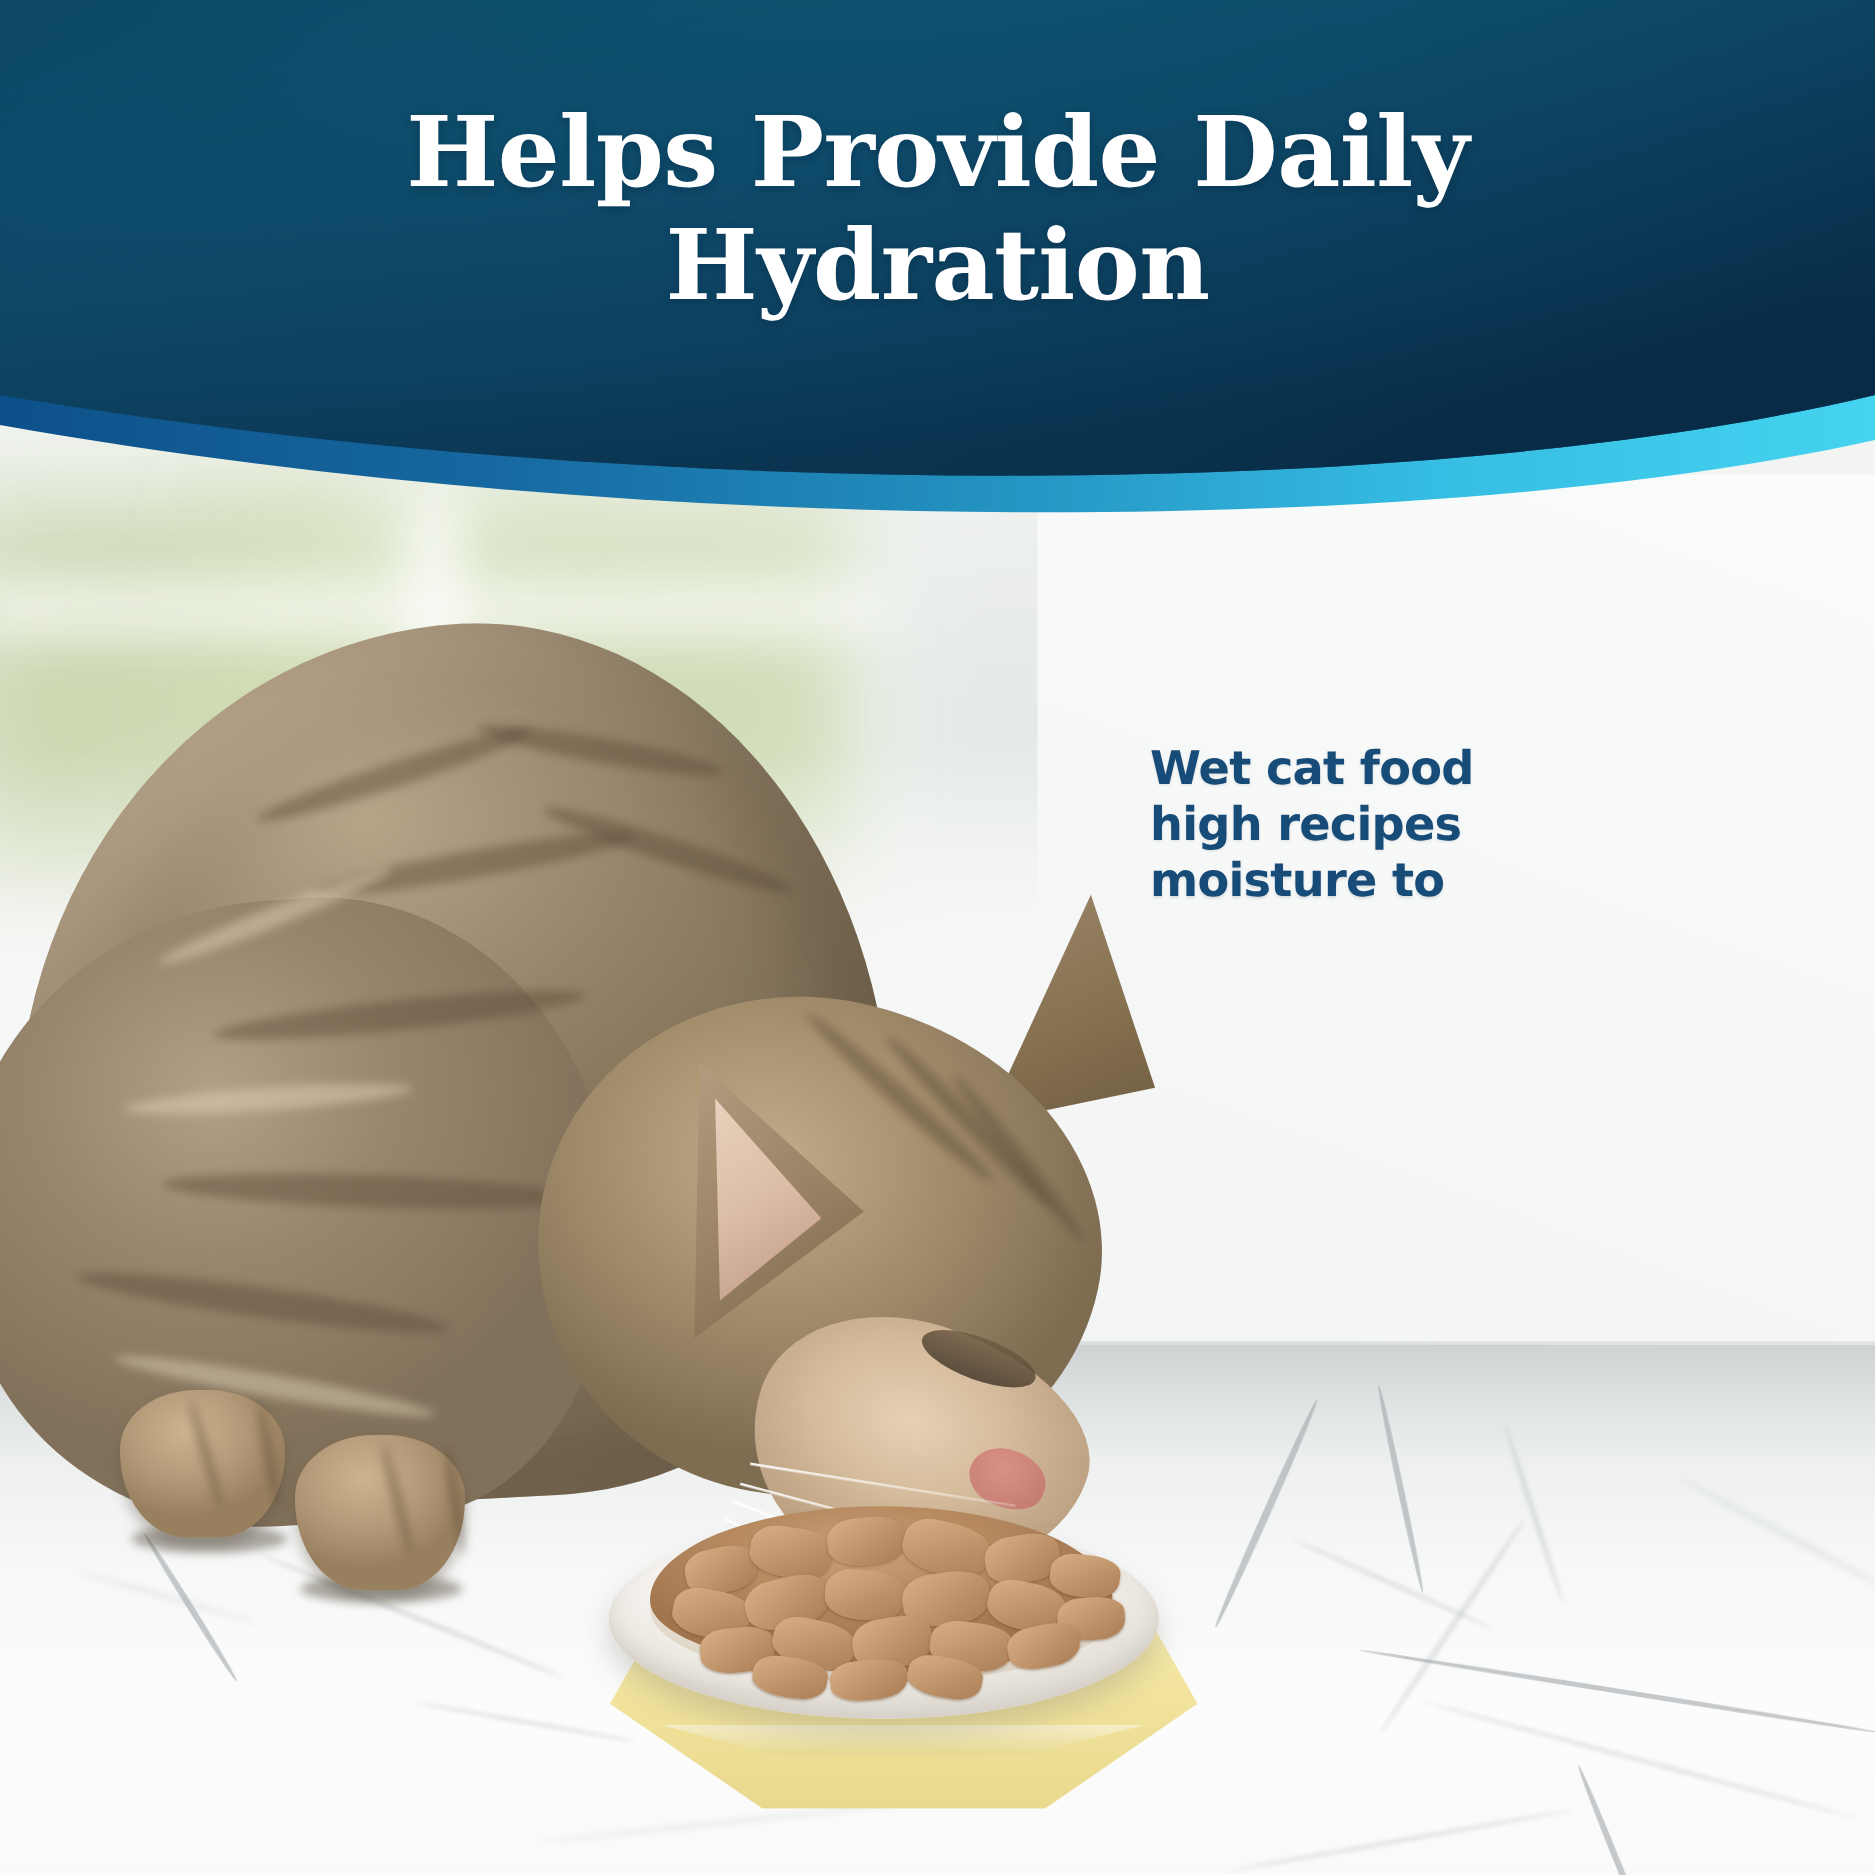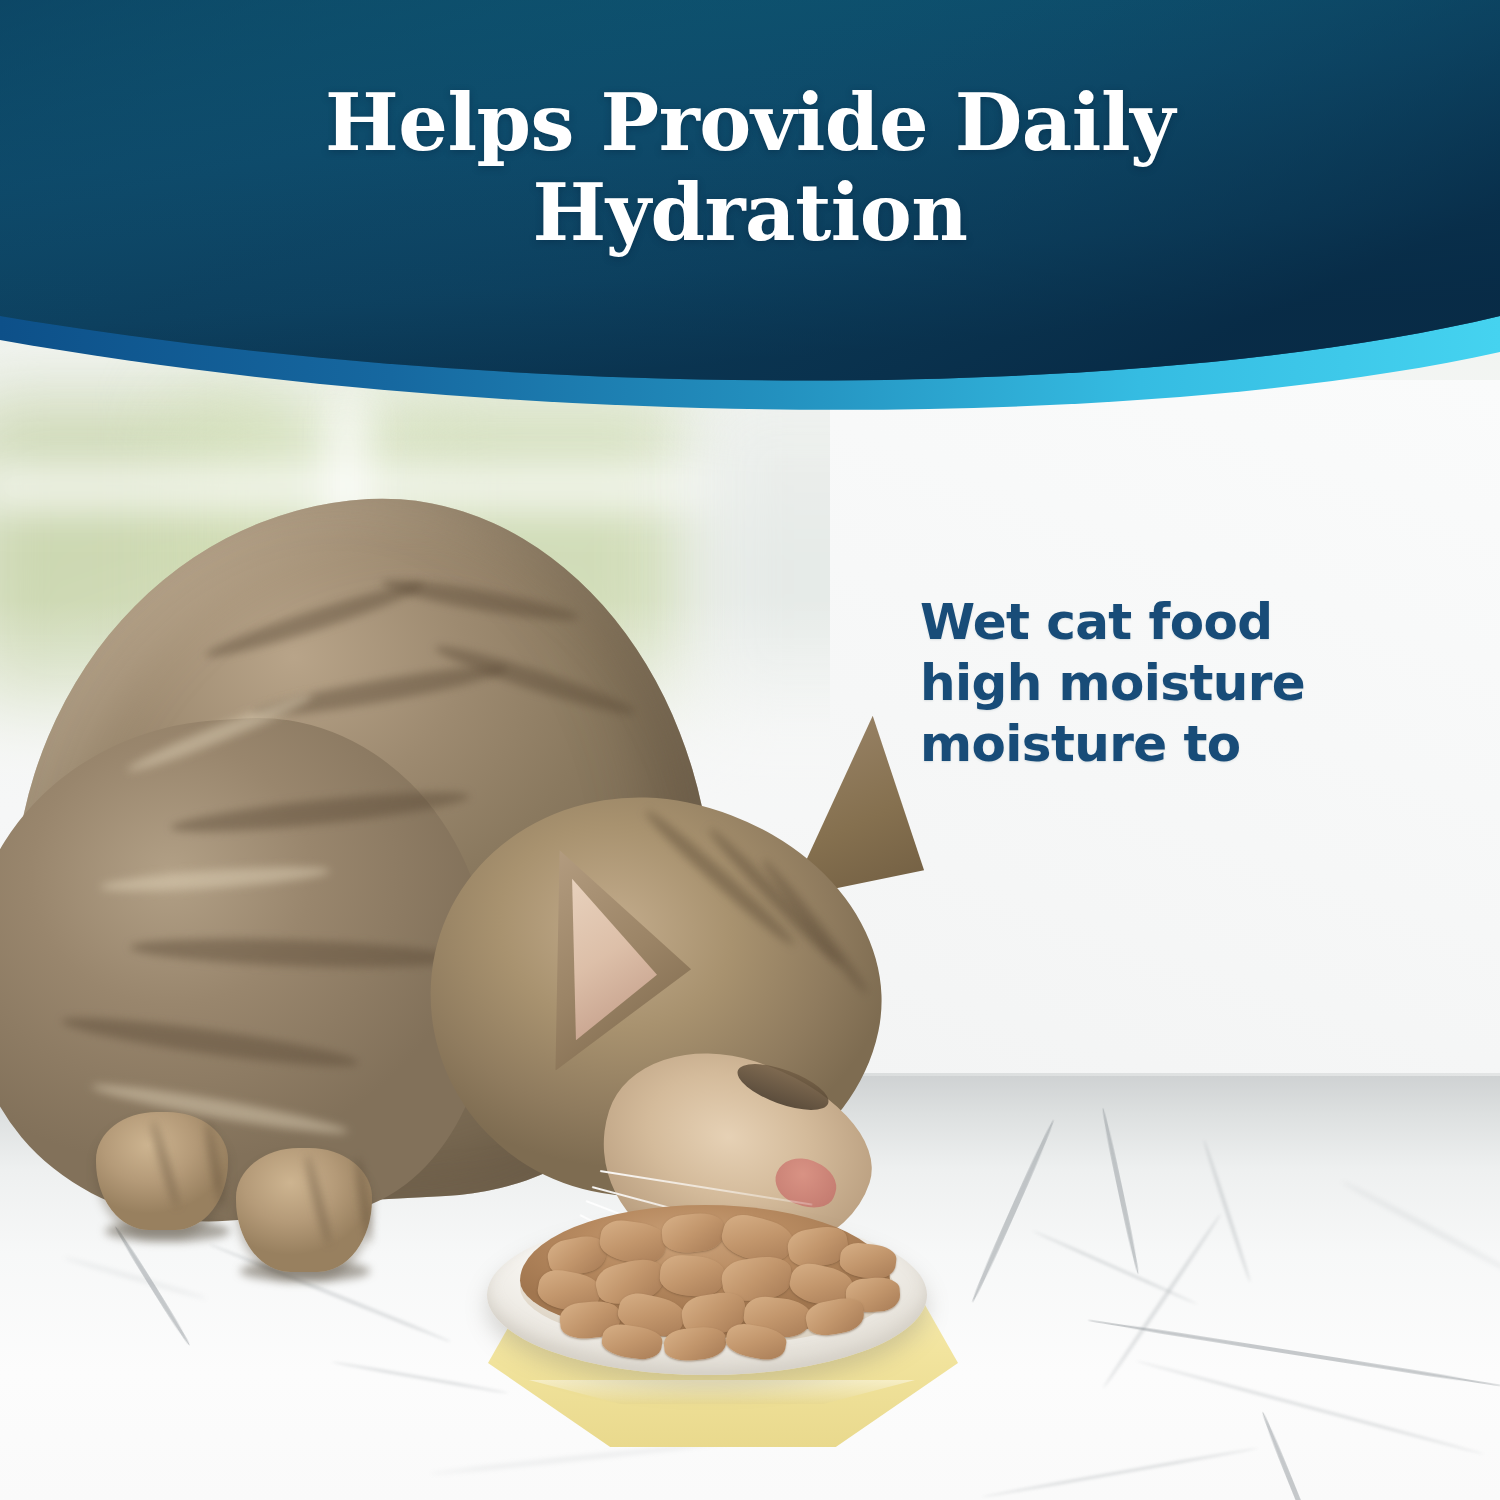--- a/index.html
+++ b/index.html
@@ -208,21 +208,21 @@
     letter-spacing:-0.5px;
     text-shadow:0 2px 7px rgba(0,30,55,.35);
   }
 
   
   .copy{
     position:absolute;left:920px;top:592px;width:500px;
     color:#184C78;
     font-family:"DejaVu Sans", sans-serif;
     font-weight:bold;
-    font-size:50px;
+    font-size:37px;
     line-height:1.22;
     letter-spacing:-0.6px;
     text-shadow:0 1px 2px rgba(180,190,195,.45);
   }
 </style>
 </head>
 <body>
 
 <div id="stage">
 
@@ -361,17 +361,17 @@
     </svg>
 
     <div class="banner-title">
       <div>Helps Provide Daily</div>
       <div>Hydration</div>
     </div>
   </div>
 
   <div class="copy">
     <div>Wet cat food</div>
-    <div>high moisture</div>
+    <div>high recipes</div>
     <div>moisture to</div>
   </div>
 
 </div>
 
 </body></html>

